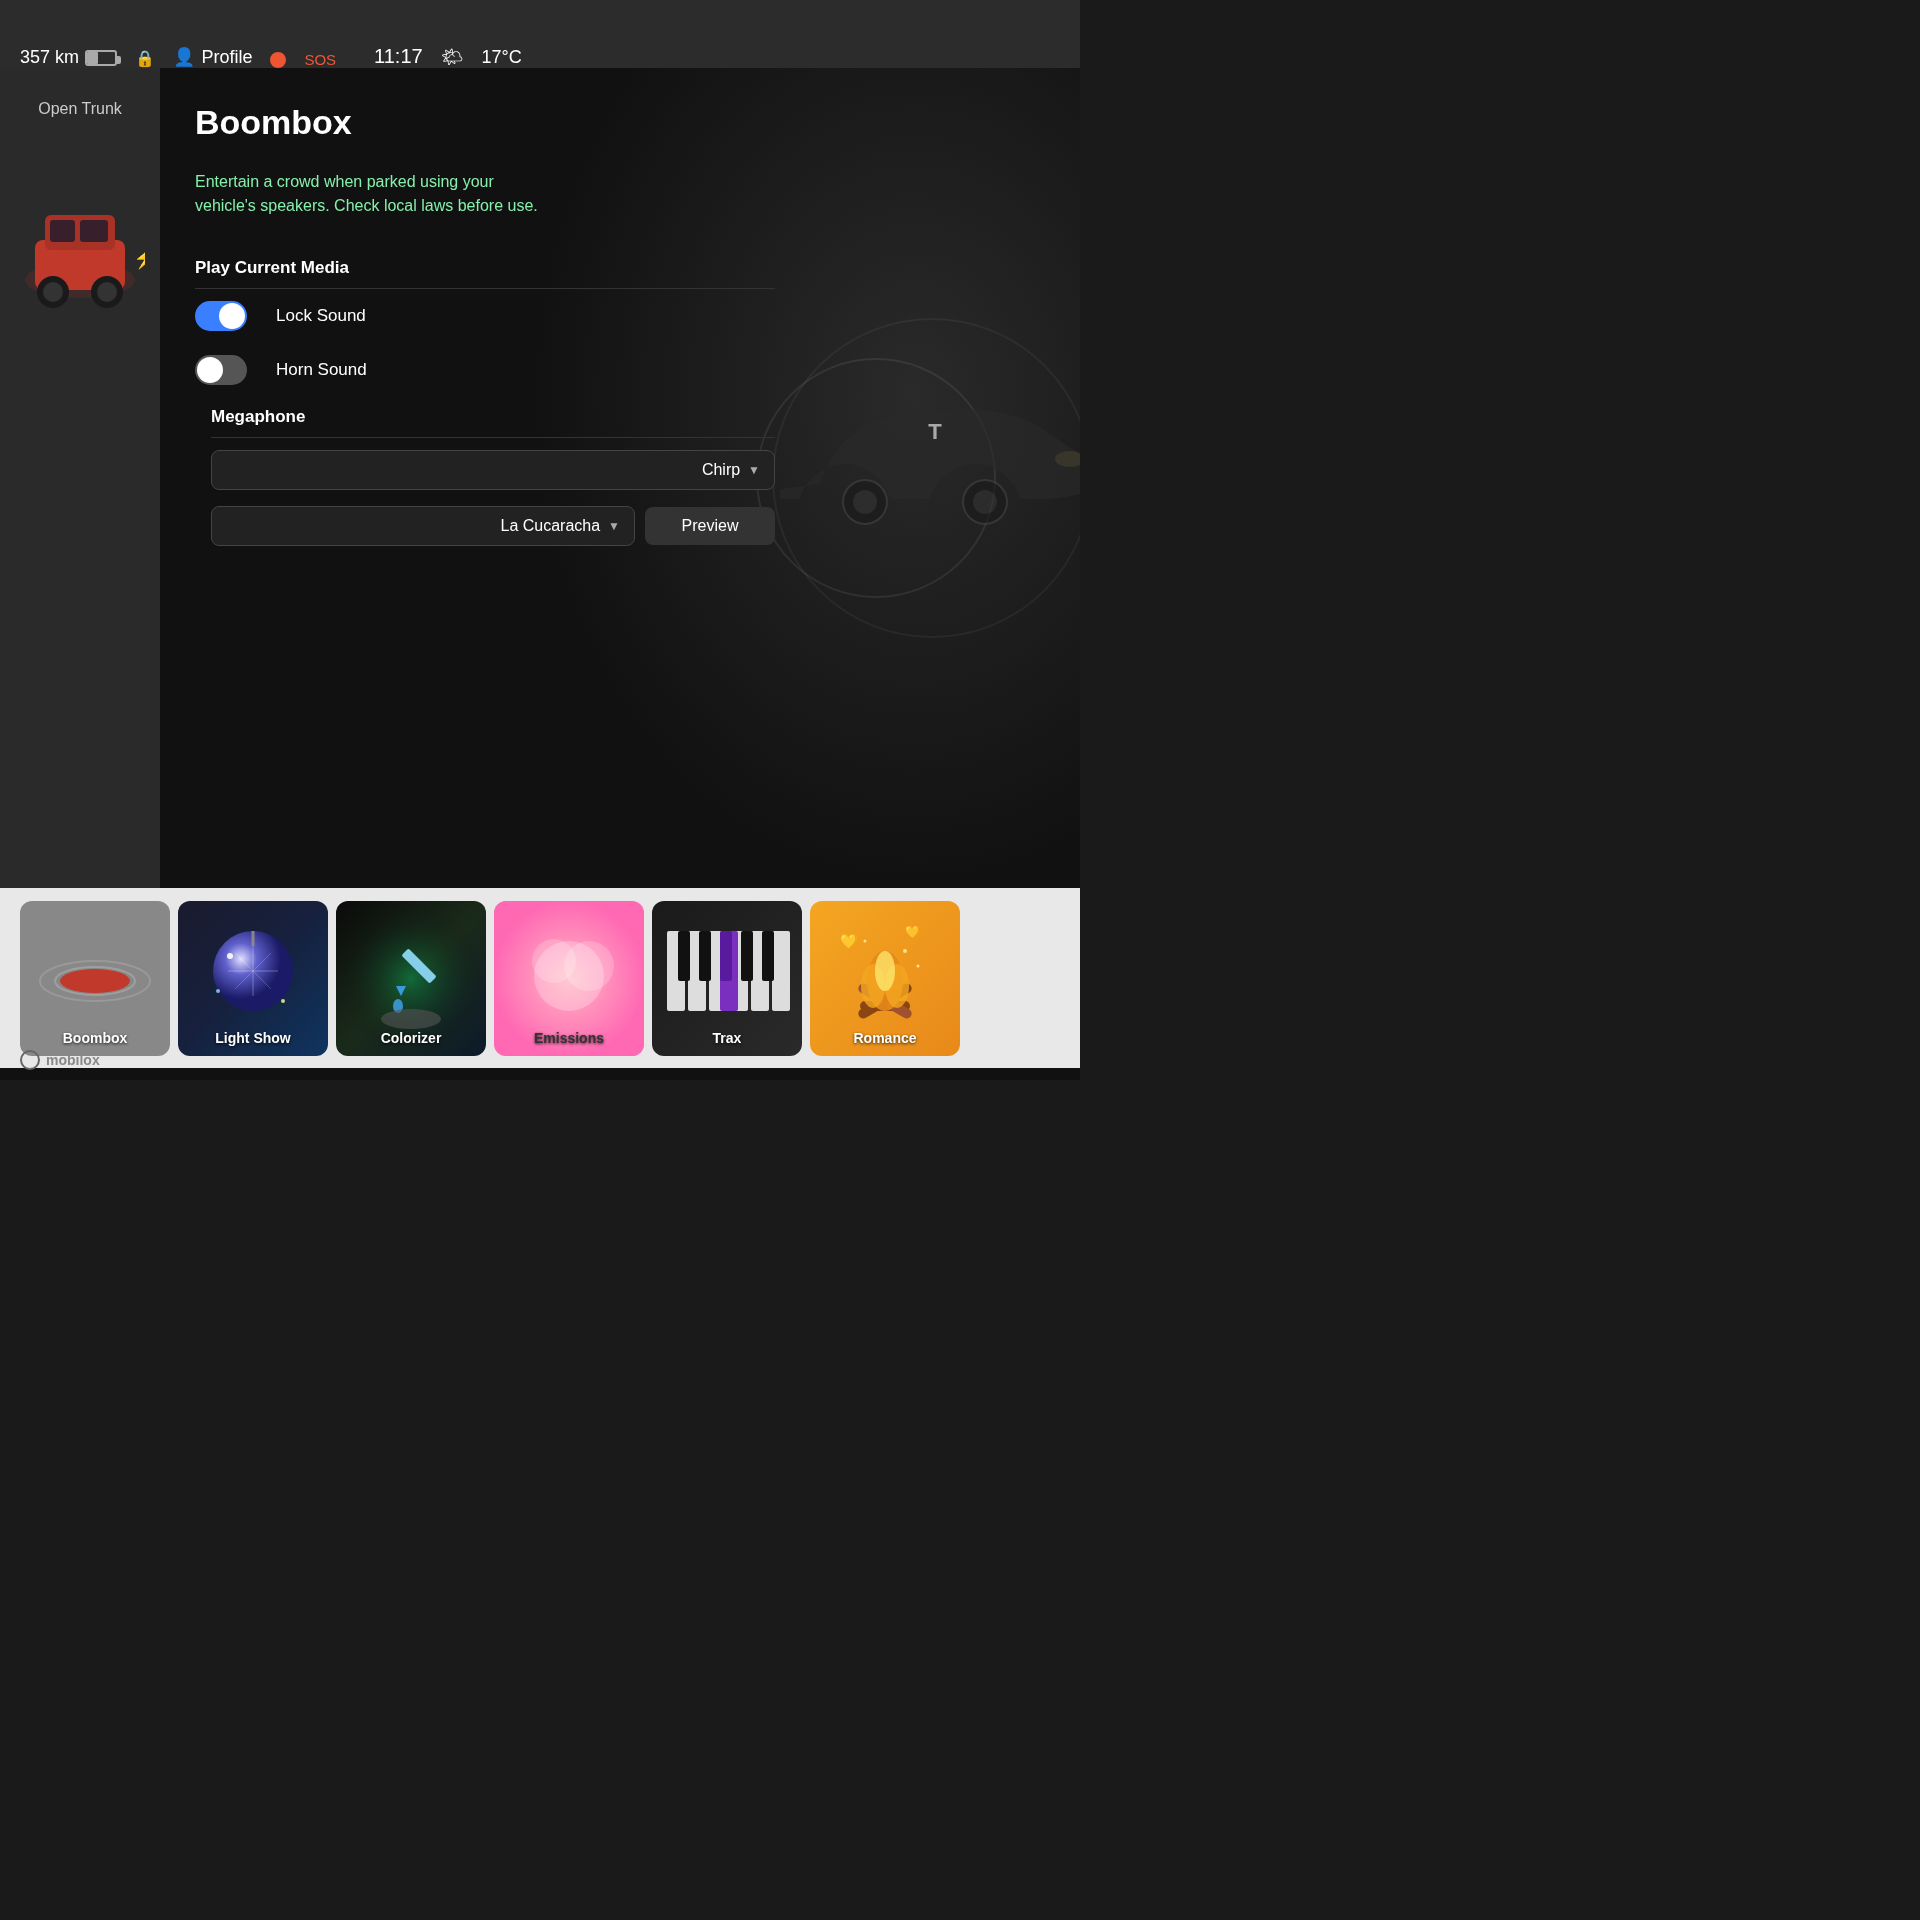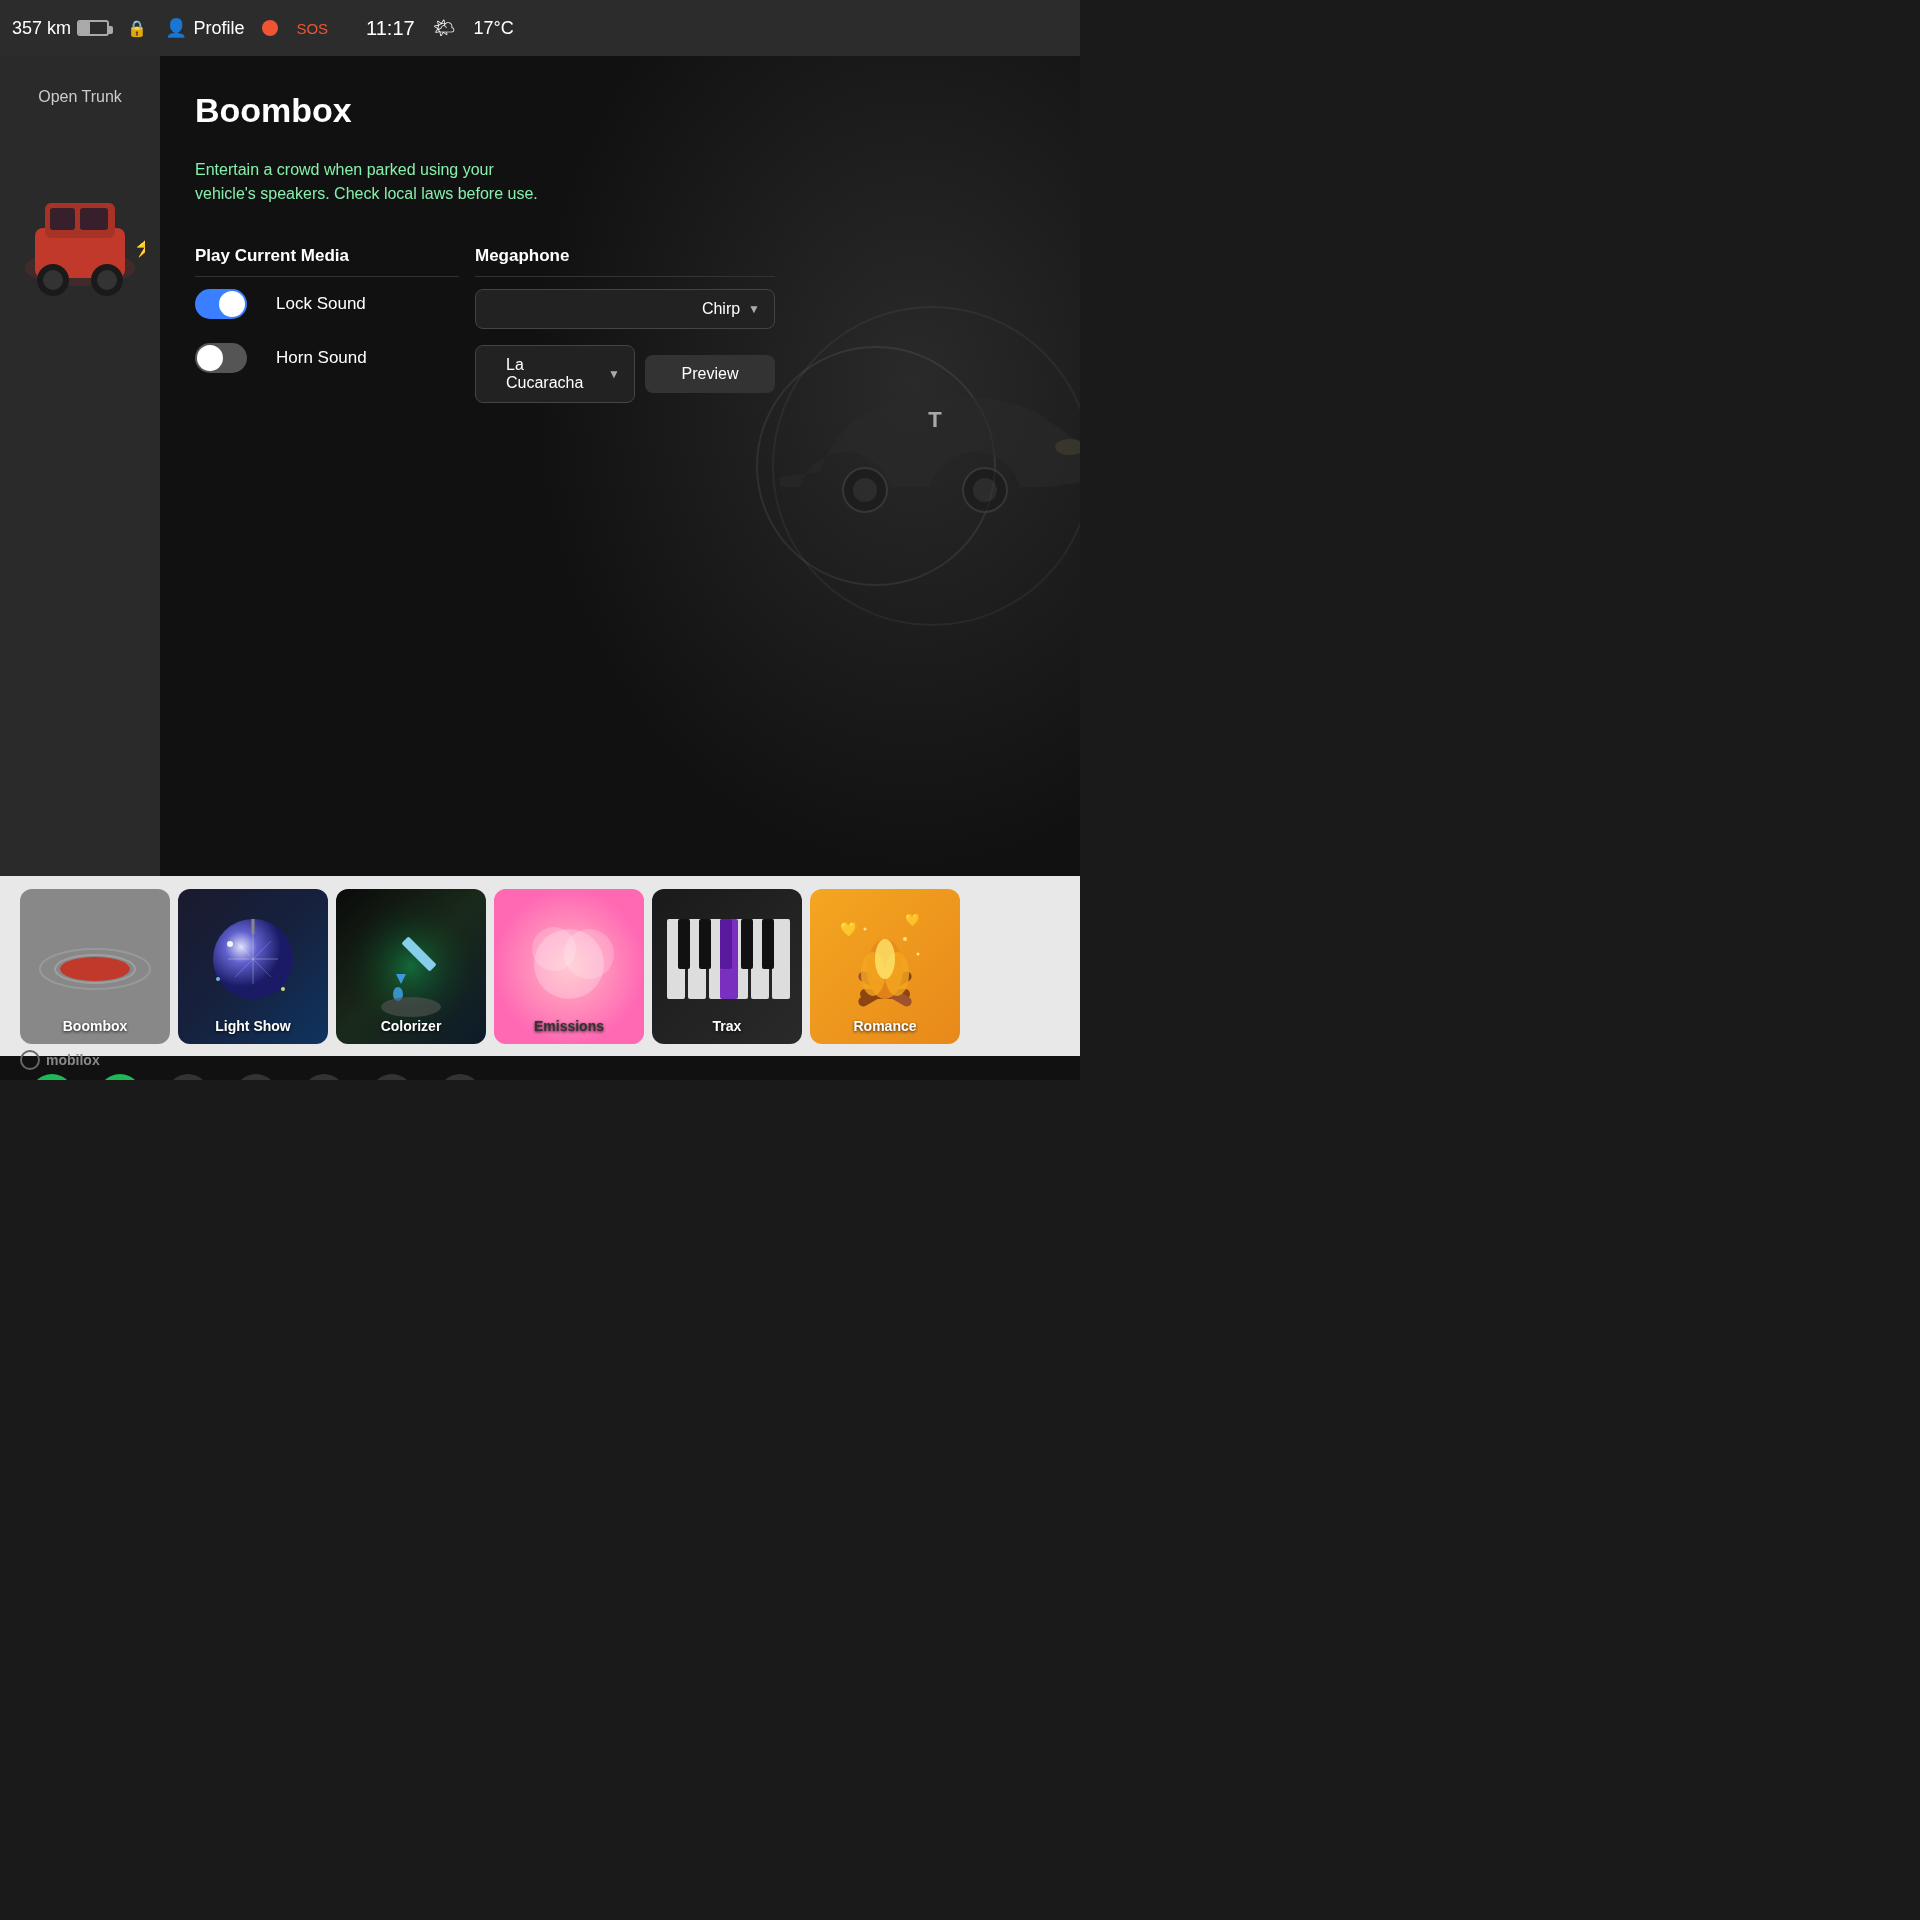--- a/index.html
+++ b/index.html
@@ -8,24 +8,24 @@
       height: 1080px;
       background: #1a1a1a;
       font-family: -apple-system, 'Helvetica Neue', sans-serif;
       overflow: hidden;
       position: relative;
     }
 
     
     .status-bar {
       background: #2c2c2c;
-      height: 56px;
-      display: flex;
-      align-items: center;
-      padding: 0 12px;
+      height: 68px;
+      display: flex;
+      align-items: flex-end;
+      padding: 0 20px;
       gap: 18px;
       color: #fff;
       font-size: 18px;
     }
     .status-bar .range { font-weight: 500; display: flex; align-items: center; gap: 6px; }
     .battery-icon { width: 32px; height: 16px; border: 2px solid #aaa; border-radius: 3px; position: relative; display: inline-block; }
     .battery-icon::after { content:''; position: absolute; right: -6px; top: 4px; width: 4px; height: 8px; background: #aaa; border-radius: 0 2px 2px 0; }
     .battery-fill { height: 100%; width: 40%; background: #aaa; border-radius: 1px; }
     .lock-icon { font-size: 16px; }
     .profile-section { display: flex; align-items: center; gap: 6px; }
@@ -326,21 +326,21 @@
         <text x="175" y="115" fill="#fff" font-size="22" text-anchor="middle" font-weight="bold">T</text>
 
         <ellipse cx="310" cy="135" rx="15" ry="8" fill="rgba(255,220,100,0.15)"></ellipse>
       </svg>
     </div>
 
     <div class="boombox-content">
       <div class="boombox-title">Boombox</div>
       <div class="boombox-desc">Entertain a crowd when parked using your vehicle's speakers. Check local laws before use.</div>
 
-      <div style="display:grid;grid-template-columns:1fr 1fr;gap:0;max-width:580px;">
+      <div style="display:grid;grid-template-columns:1fr;gap:0;max-width:580px;">
 
         <div>
           <div class="option-header">Play Current Media</div>
 
           <div class="option-row">
             <div class="toggle on">
               <div class="toggle-knob"></div>
             </div>
             <span class="option-label">Lock Sound</span>
           </div>

